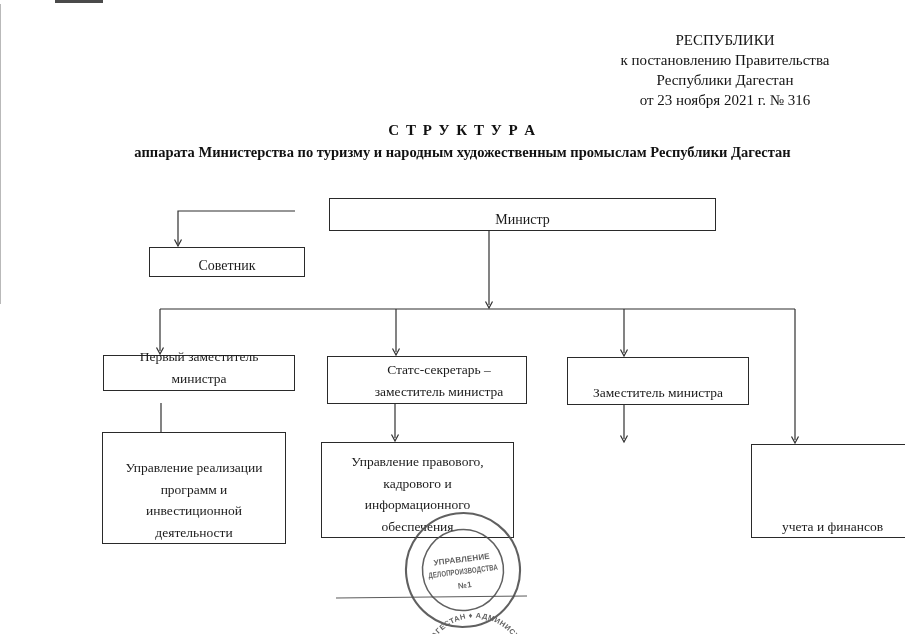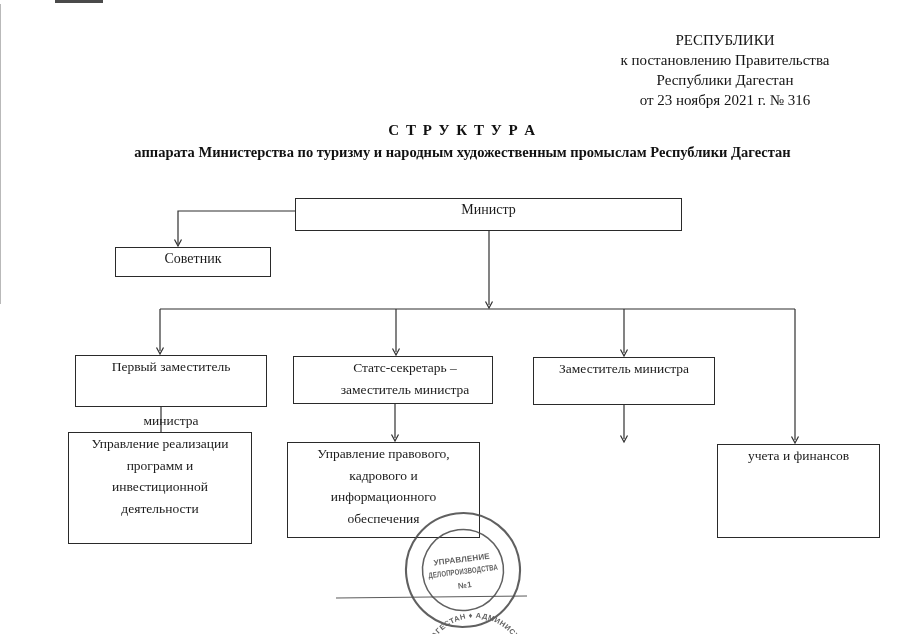--- a/index.html
+++ b/index.html
@@ -30,29 +30,30 @@
     position: absolute; left: 10px; top: 144px; width: 905px;
     text-align: center; font-weight: bold; font-size: 14.5px; color: #111;
   }
 
   svg.connectors { position: absolute; left: 0; top: 0; z-index: 1; }
 
   .box {
     position: absolute; z-index: 2;
     border: 1.6px solid #2a2a2a; background: #ffffff;
     display: flex; flex-direction: column;
-    align-items: center; justify-content: flex-start;
+    align-items: center; justify-content: flex-end;
     text-align: center; font-size: 13.5px; line-height: 21.5px;
     color: #1b1b1b;
+    margin-left: 34px;
   }
   .box .line { display: block; width: 100%; }
 
   .box-minister        { left: 295px; top: 198px; width: 387px; height: 33px;  font-size: 14px; }
   .box-advisor         { left: 115px; top: 247px; width: 156px; height: 30px;  font-size: 14px; }
-  .box-first-deputy    { left: 75px;  top: 355px; width: 192px; height: 52px;  line-height: 22px; gap: 32px; }
+  .box-first-deputy    { left: 69px;  top: 355px; width: 192px; height: 36px;  line-height: 22px; }
   .box-state-secretary { left: 293px; top: 356px; width: 200px; height: 48px;  line-height: 22px; padding-left: 24px; }
   .box-deputy          { left: 533px; top: 357px; width: 182px; height: 48px;  line-height: 22px; }
   .box-program-dept    { left: 68px;  top: 432px; width: 184px; height: 112px; }
   .box-legal-dept      { left: 287px; top: 442px; width: 193px; height: 96px;  }
   .box-tourism-dept    { left: 532px; top: 443px; width: 173px; height: 110px; }
   .box-accounting-dept { left: 717px; top: 444px; width: 163px; height: 94px;  }
 
   svg.stamp {
     position: absolute; left: 399px; top: 506px; z-index: 3;
     opacity: 0.88;

